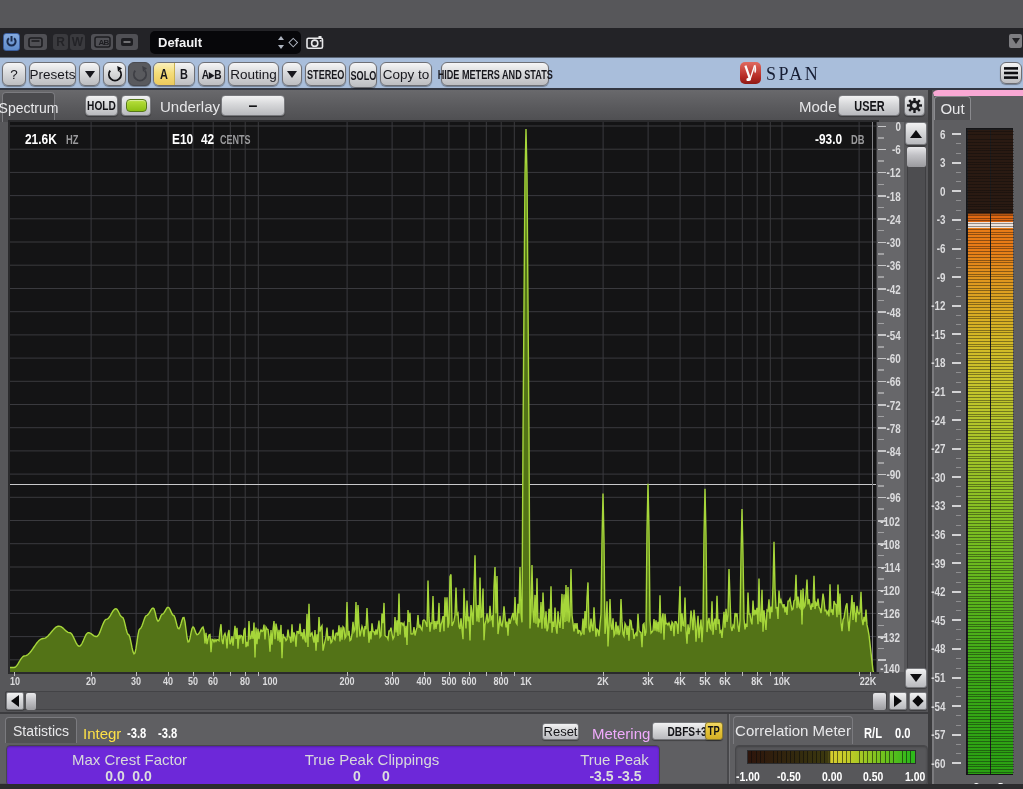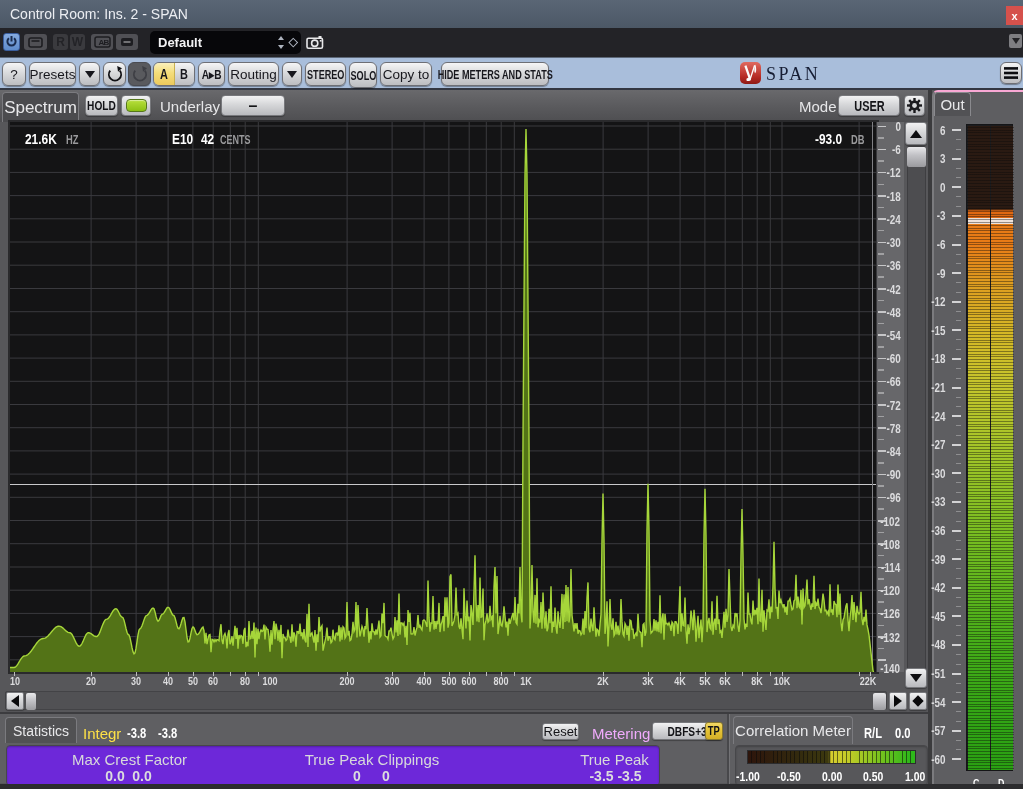--- a/index.html
+++ b/index.html
@@ -12,24 +12,20 @@
 .tab{position:absolute;background:#515153;border:1px solid #7b7b7f;border-bottom:none;border-radius:4px 4px 0 0;color:#e8e8ea;display:flex;align-items:center;justify-content:center}
 .wlab{position:absolute;color:#e6e6e8;white-space:nowrap}
 .condb{font-weight:bold;display:inline-block;transform:scaleX(.78);transform-origin:center;white-space:nowrap}
 .n85{transform:scaleX(.85)!important}
 .n70{transform:scaleX(.70)!important}
 .n72{transform:scaleX(.72)!important}
 </style></head>
 <body>
 <div id="root">
 
-<div class="abs" style="left:0;top:0;width:1023px;height:28px;background:linear-gradient(#5a6675,#4c5866)">
-  <div class="abs" style="left:10px;top:6px;font-size:14px;color:#eceef2">Control Room: Ins. 2 - SPAN</div>
-  <div class="abs" style="left:1006px;top:6px;width:17px;height:19px;background:#d5514c;display:flex;align-items:center;justify-content:center;color:#fff;font-size:11px;font-weight:bold">x</div>
-</div>
 
 <div class="abs" style="left:0;top:28px;width:1023px;height:29px;background:#232327">
   <div class="abs" style="left:3px;top:5px;width:17px;height:18px;background:linear-gradient(#85aade,#5f8ccc);border-radius:3px;border:1px solid #3a5e9e">
     <svg width="15" height="16" viewBox="0 0 15 16">
           <g stroke="#1a2c4e" stroke-width="2" fill="none">
             <path d="M5 4.2 A4.1 4.1 0 1 0 10 4.2"></path>
             <line x1="7.5" y1="2" x2="7.5" y2="7.5"></line>
           </g>
         </svg>
   </div>
@@ -132,21 +128,21 @@
           <g stroke="#0c0c10" stroke-width="2.6">
             <line x1="0" y1="2.4" x2="14" y2="2.4"></line>
             <line x1="0" y1="7" x2="14" y2="7"></line>
             <line x1="0" y1="11.6" x2="14" y2="11.6"></line>
           </g>
         </svg>
       </div>
 </div>
 
 <div class="abs" style="left:0;top:90px;width:932px;height:32px;background:linear-gradient(#69696c,#58585b 60%,#4e4e51)">
-  <div class="tab" style="left:2px;top:2px;width:77px;height:30px;font-size:17px;background:#4b4b4e">Spectrum</div>
+  <div class="tab" style="left:2px;top:2px;width:53px;height:30px;font-size:14px;background:#4b4b4e">Spectrum</div>
   <div class="gbtn" style="left:85px;top:5px;width:33px;height:21px">
         <span class="condb" style="font-size:13px">HOLD</span>
       </div>
   <div class="gbtn" style="left:121px;top:5px;width:30px;height:21px">
         <div style="width:21px;height:13px;background:linear-gradient(#b8e03c,#8cc014);border:1px solid #55771b;border-radius:4px;box-shadow:inset 0 1px 1px rgba(255,255,255,.5)"></div>
       </div>
   <div class="wlab" style="left:160px;top:8px;font-size:15px">Underlay</div>
   <div class="gbtn" style="left:221px;top:5px;width:64px;height:21px;font-weight:bold">–</div>
   <div class="wlab" style="left:799px;top:8px;font-size:15px">Mode</div>
   <div class="gbtn" style="left:838px;top:5px;width:62px;height:21px">
@@ -425,21 +421,21 @@
     <div class="abs" style="left:0px;top:21px;width:30px;text-align:center"><span class="cnuml" style="font-size:13px">-1.00</span></div>
     <div class="abs" style="left:41px;top:21px;width:30px;text-align:center"><span class="cnuml" style="font-size:13px">-0.50</span></div>
     <div class="abs" style="left:84px;top:21px;width:30px;text-align:center"><span class="cnuml" style="font-size:13px">0.00</span></div>
     <div class="abs" style="left:125px;top:21px;width:30px;text-align:center"><span class="cnuml" style="font-size:13px">0.50</span></div>
     <div class="abs" style="left:167px;top:21px;width:30px;text-align:center"><span class="cnuml" style="font-size:13px">1.00</span></div>
   </div>
 </div>
 <div class="abs" style="left:0;top:784px;width:1023px;height:5px;background:#2c2c2e;z-index:9"></div>
 
 <div class="abs" style="left:928px;top:90px;width:4px;height:699px;background:#3b3b3d"></div>
-<div class="abs" style="left:932px;top:90px;width:91px;height:699px;background:#5e5e61;border-left:2px solid #7b7b7e;border-top:2px solid #f9a8d4;border-radius:6px 0 0 0">
+<div class="abs" style="left:932px;top:90px;width:91px;height:699px;background:#5e5e61;border-left:2px solid #7b7b7e;border-top:6px solid #f9a8d4;border-radius:6px 0 0 0">
   <div class="tab" style="left:0px;top:0px;width:37px;height:24px;font-size:15px;background:#525255;border-color:#8a8a8e">Out</div>
   <div class="abs" style="left:0;top:0;width:91px;height:699px">
 <div style="position:absolute;left:18px;top:666.3px;width:9px;height:2px;background:#d2d2d4"></div>
 <div class="cnum" style="position:absolute;left:-14px;top:660.8px;width:28px;text-align:right;font-size:12px;">-60</div>
 <div style="position:absolute;left:22px;top:657.2px;width:5px;height:1px;background:#8e8e90"></div>
 <div style="position:absolute;left:22px;top:647.7px;width:5px;height:1px;background:#8e8e90"></div>
 <div style="position:absolute;left:18px;top:637.7px;width:9px;height:2px;background:#d2d2d4"></div>
 <div class="cnum" style="position:absolute;left:-14px;top:632.2px;width:28px;text-align:right;font-size:12px;">-57</div>
 <div style="position:absolute;left:22px;top:628.6px;width:5px;height:1px;background:#8e8e90"></div>
 <div style="position:absolute;left:22px;top:619.1px;width:5px;height:1px;background:#8e8e90"></div>

